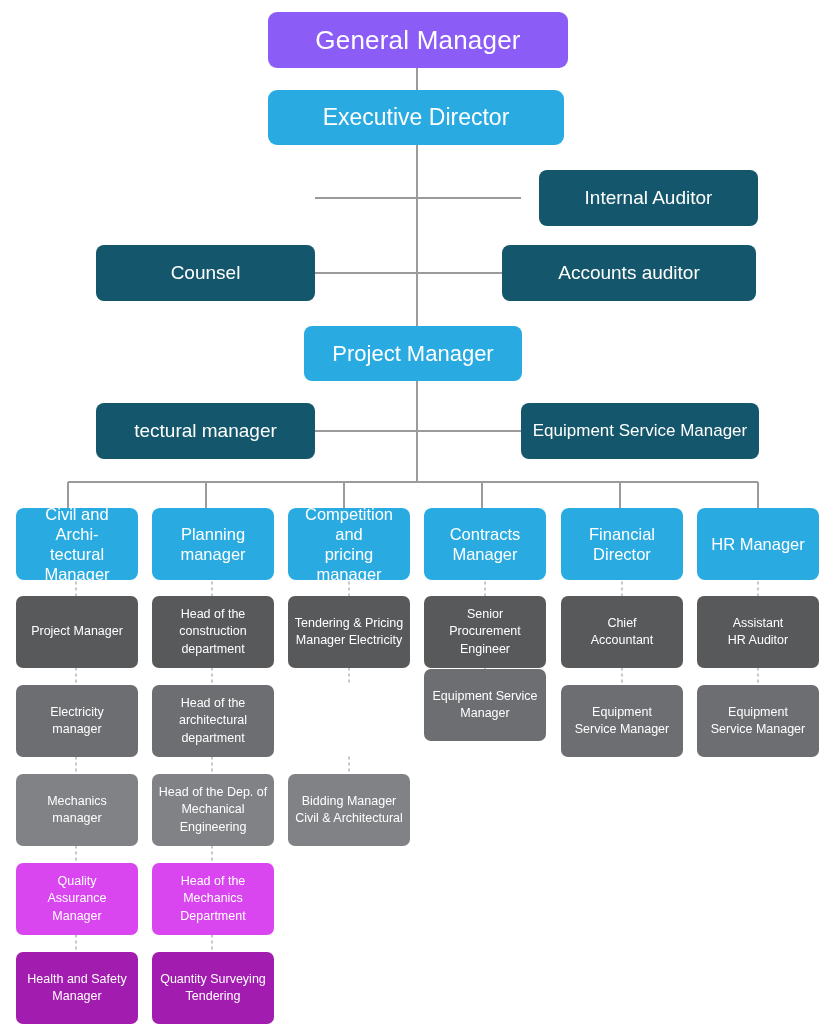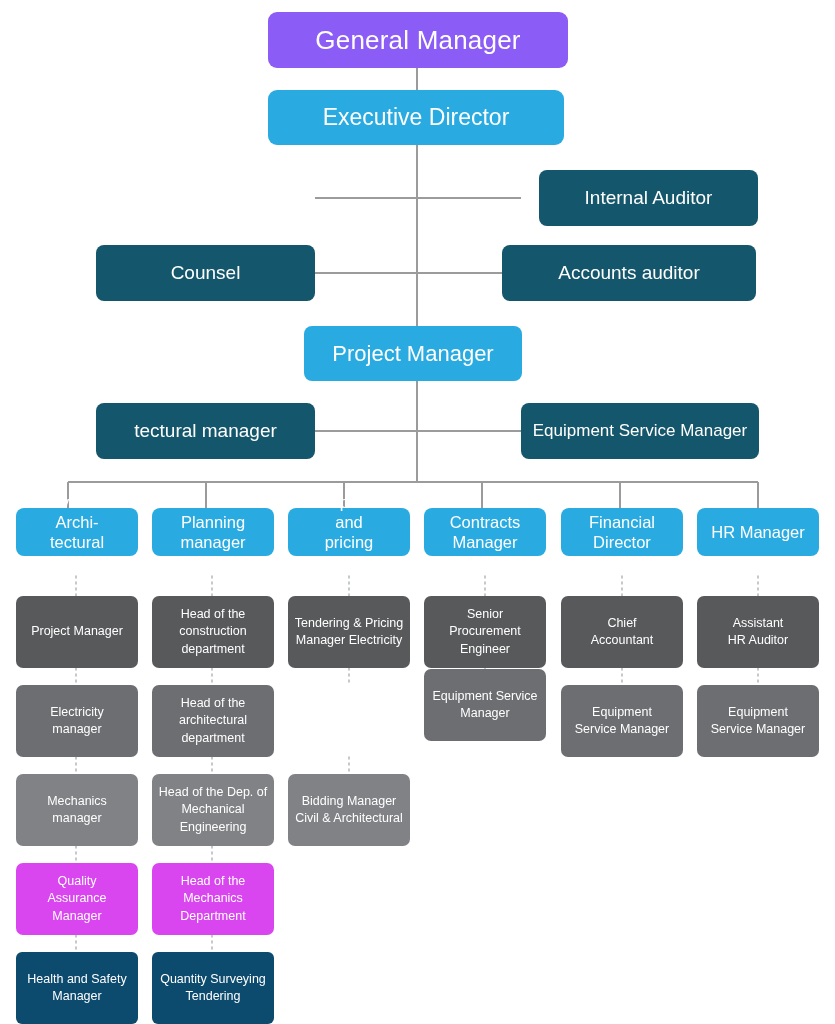--- a/index.html
+++ b/index.html
@@ -47,37 +47,37 @@
 
   .n-pm{
     left:304px;top:326px;width:218px;height:55px;
     background:#29abe2;border-radius:8px;font-size:22px;
   }
   .n-lm{left:96px;top:403px;width:219px;}
   .n-esm{left:521px;top:403px;width:238px;font-size:17px;}
 
   
   .dept{
-    top:508px;height:48px;width:122px;
+    top:508px;height:72px;width:122px;
     background:#29abe2;border-radius:8px;
     font-size:16.5px;line-height:1.22;
   }
 
   
   .sub{
     width:122px;height:72px;
     border-radius:7px;
     font-size:12.5px;line-height:1.38;
     color:#ffffff;
   }
   .g1{background:#58595b;}
   .g2{background:#6d6e71;}
   .g3{background:#808285;}
   .g4{background:#d946ef;}
-  .g5{background:#0c4a6e;border-radius:6px;}
+  .g5{background:#a21caf;}
 </style>
 </head>
 <body>
 
 <div id="chart">
 
   <svg id="wires" viewBox="0 0 835 1024" width="835" height="1024" aria-hidden="true">
     <g stroke="#9b9b9b" stroke-width="1.4" fill="none" shape-rendering="crispEdges">
 
       <line x1="417" y1="68" x2="417" y2="90"></line>

